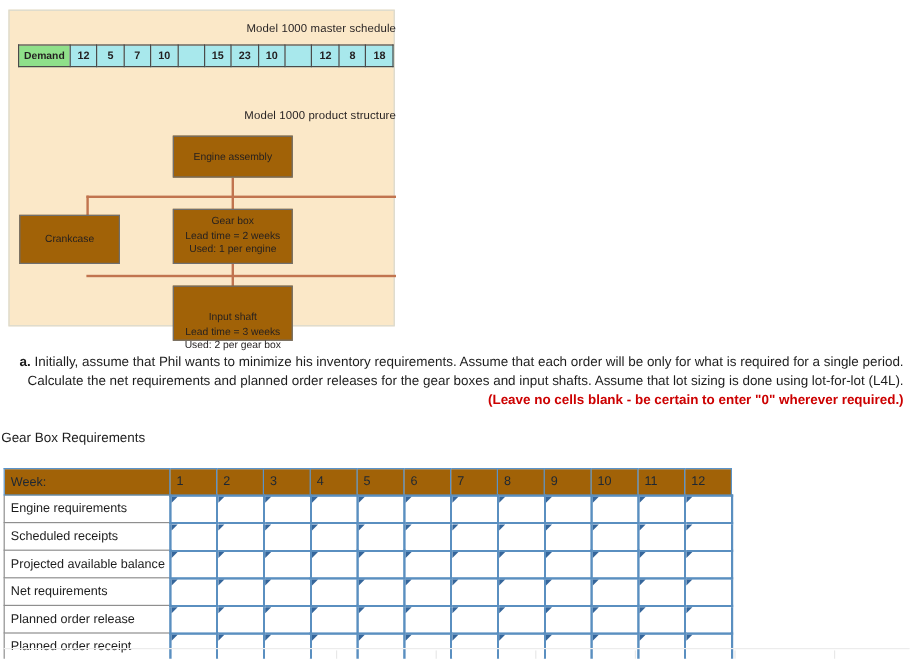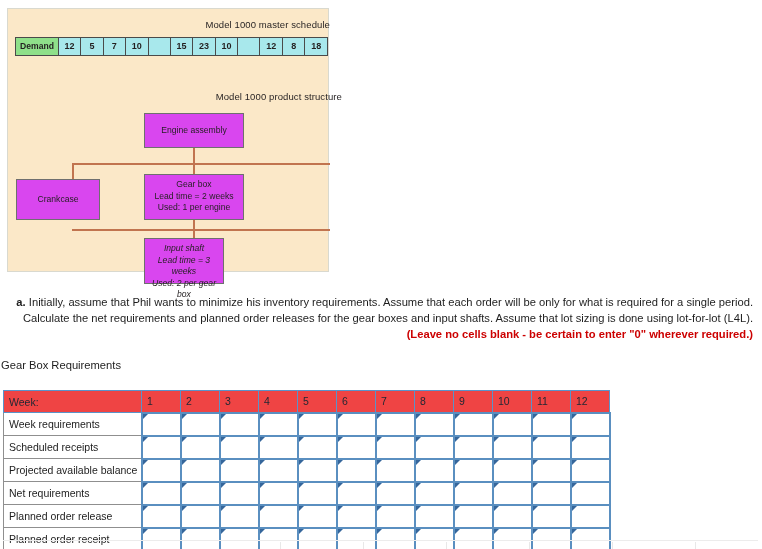--- a/index.html
+++ b/index.html
@@ -32,21 +32,21 @@
   .fig-title {
     position: absolute;
     text-align: right;
     font-size: 9.5px;
     font-weight: 400;
     color: #231f20;
     letter-spacing: 0.1px;
     white-space: nowrap;
   }
   #ms-title { left: 0; top: 10px; width: 322px; }
-  #ps-title { left: 0; top: 82px; width: 322px; padding-left: 12px; }
+  #ps-title { left: 0; top: 82px; width: 322px; }
 
   
   #master-schedule {
     position: absolute;
     left: 7px;
     top: 28px;
     border-collapse: collapse;
     table-layout: fixed;
   }
   #master-schedule td {
@@ -72,34 +72,34 @@
   
   #product-structure {
     position: absolute;
     left: 0;
     top: 92px;
     width: 322px;
     height: 170px;
   }
   .ps-box {
     position: absolute;
-    background: #d946ef;
+    background: #a16207;
     border: 1px solid #6f6f6f;
     box-sizing: border-box;
     font-size: 8.6px;
     color: #231f20;
     text-align: center;
     line-height: 11.5px;
     padding-top: 2px;
     z-index: 3;
   }
   #box-engine   { left: 136px; top: 12px;  width: 100px; height: 35px; padding-top: 11px; }
   #box-crankcase{ left: 8px;   top: 78px;  width: 84px; height: 41px; padding-top: 14px; }
   #box-gearbox  { left: 136px; top: 73px;  width: 100px; height: 46px; padding-top: 4px; }
-  #box-inshaft  { left: 136px; top: 137px; width: 80px; height: 46px; padding-top: 4px; font-style: italic; }
+  #box-inshaft  { left: 136px; top: 137px; width: 100px; height: 46px; padding-top: 20px; }
 
   .conn { position: absolute; background: #c1744f; z-index: 1; }
   .conn-v { width: 1.5px; }
   .conn-h { height: 1.5px; }
   #conn-engine-down { left: 185px; top: 47px;  height: 31px; }
   #conn-line-1      { left: 64px;  top: 62px;  width: 258px; }
   #conn-left-drop   { left: 64px;  top: 62px;  height: 17px; }
   #conn-line-2      { left: 64px;  top: 128px; width: 258px; }
   #conn-gb-down     { left: 185px; top: 119px; height: 19px; }
 
@@ -134,21 +134,21 @@
     border-collapse: collapse;
     table-layout: fixed;
     background: #ffffff;
   }
   #answer-grid th, #answer-grid td {
     padding: 0;
     margin: 0;
     box-sizing: border-box;
   }
   #answer-grid thead th {
-    background: #ef4444;
+    background: #a16207;
     border: 1px solid #5a93c9;
     color: #1d2733;
     font-size: 10.5px;
     font-weight: 400;
     text-align: left;
     height: 22px;
     padding-left: 5px;
     vertical-align: middle;
   }
   #answer-grid thead th.wk-head { width: 39px; }
@@ -274,21 +274,21 @@
         <th class="wk-head">7</th>
         <th class="wk-head">8</th>
         <th class="wk-head">9</th>
         <th class="wk-head">10</th>
         <th class="wk-head">11</th>
         <th class="wk-head">12</th>
       </tr>
   </thead>
   <tbody id="ag-body">
       <tr>
-        <td class="rowlabel">Week requirements</td>
+        <td class="rowlabel">Engine requirements</td>
         <td class="cell"></td>
         <td class="cell"></td>
         <td class="cell"></td>
         <td class="cell"></td>
         <td class="cell"></td>
         <td class="cell"></td>
         <td class="cell"></td>
         <td class="cell"></td>
         <td class="cell"></td>
         <td class="cell"></td>

